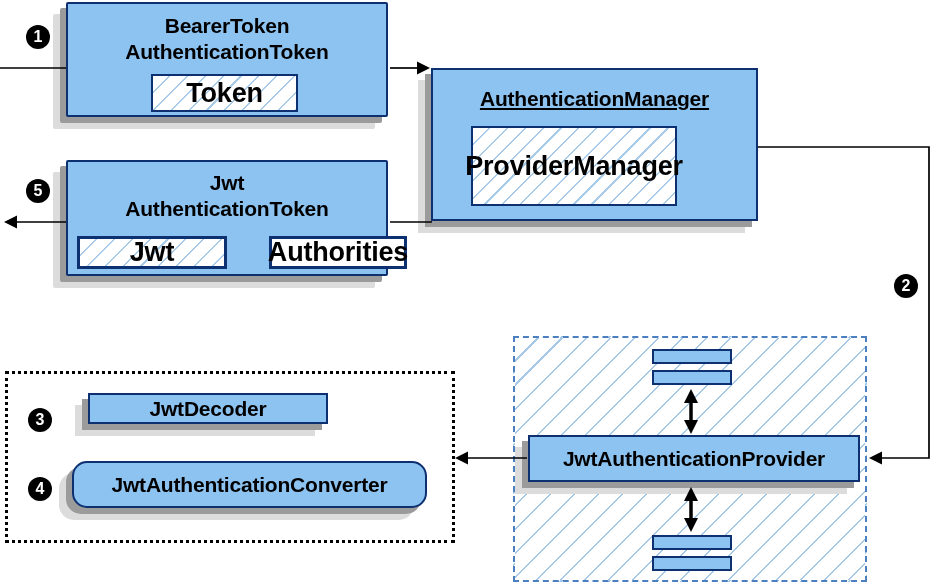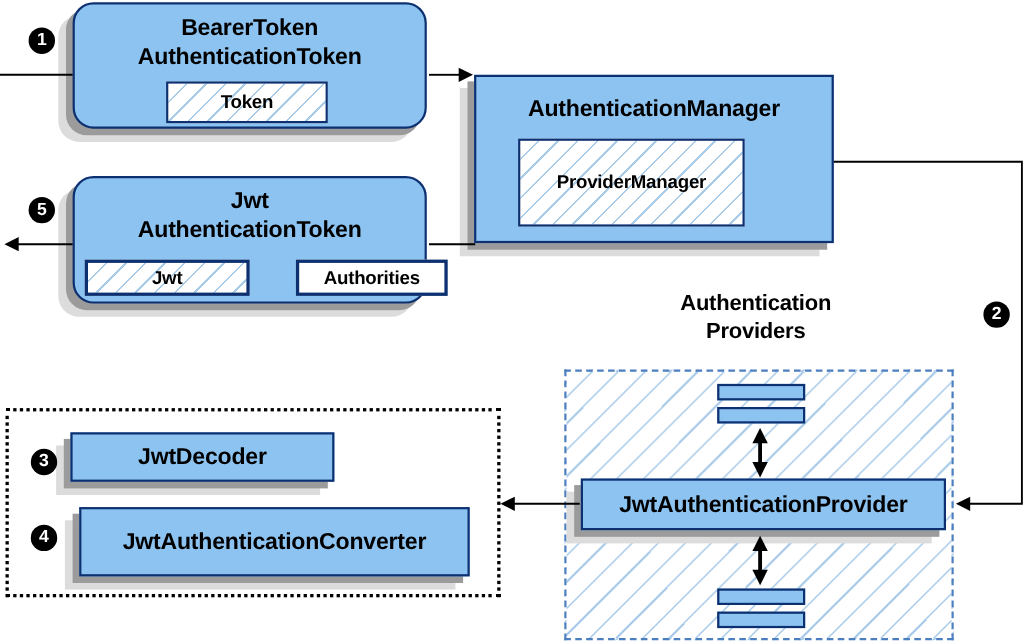--- a/index.html
+++ b/index.html
@@ -7,28 +7,28 @@
     position:relative;width:932px;height:584px;background:#ffffff;overflow:hidden;
     font-family:"Liberation Sans",sans-serif;font-weight:700;color:#000;
   }
   .abs{position:absolute;box-sizing:border-box;}
 
   
   .node{
     background:#8DC3F0;border:2px solid #0D3071;
     box-shadow:-6px 6px 0 0 #9B9B9B,-13px 12px 0 0 #DCDCDC;
   }
-  .rounded{border-radius:19px;}
+  .rounded{border-radius:2px;}
   .node-title{font-size:21px;line-height:26px;text-align:center;letter-spacing:-0.2px;}
 
   
   .slot{
     background-color:#ffffff;border:2px solid #0D3071;
     display:flex;align-items:center;justify-content:center;
-    font-size:17px;letter-spacing:-0.2px;
+    font-size:27px;letter-spacing:-0.2px;
   }
   .slot.thick{border-width:3px;}
   .hatch-sm{
     background-image:repeating-linear-gradient(135deg,
       rgba(0,0,0,0) 0px, rgba(0,0,0,0) 11px, #A9CBEA 11px, #A9CBEA 12.6px);
   }
   
   .providers-box{
     border:2px dashed #4C7FC0;background-color:#ffffff;
     background-image:repeating-linear-gradient(135deg,
@@ -68,53 +68,49 @@
     <div class="node-title" style="margin-top:9px;">
       <div>BearerToken</div>
       <div>AuthenticationToken</div>
     </div>
   </div>
   <div class="abs slot hatch-sm" style="left:151px;top:74px;width:147px;height:38px;">
     <span>Token</span>
   </div>
 
   <div class="abs node" style="left:431px;top:68px;width:327px;height:153px;">
-    <div class="node-title" style="margin-top:16px;">AuthenticationManager</div>
+    <div class="node-title" style="margin-top:16px;text-decoration:underline;">AuthenticationManager</div>
   </div>
   <div class="abs slot hatch-sm" style="left:471px;top:126px;width:206px;height:80px;">
     <span>ProviderManager</span>
   </div>
 
   <div class="abs node rounded" style="left:66px;top:160px;width:322px;height:116px;">
     <div class="node-title" style="margin-top:8px;">
       <div>Jwt</div>
       <div>AuthenticationToken</div>
     </div>
   </div>
   <div class="abs slot thick hatch-sm" style="left:77px;top:236px;width:150px;height:33px;">
     <span>Jwt</span>
   </div>
   <div class="abs slot thick" style="left:237px;top:236px;width:138px;height:33px;margin-left:32px;">
     <span>Authorities</span>
   </div>
 
-  <div class="abs label" style="left:577px;top:264px;width:220px;height:52px;">
-    <div>Authentication</div>
-    <div>Providers</div>
-  </div>
 
   <div class="abs node" style="left:528px;top:435px;width:332px;height:47px;display:flex;align-items:center;justify-content:center;">
     <span class="node-title">JwtAuthenticationProvider</span>
   </div>
 
-  <div class="abs node" style="left:64px;top:393px;width:240px;height:45px;display:flex;align-items:center;justify-content:center;">
+  <div class="abs node" style="left:88px;top:393px;width:240px;height:31px;display:flex;align-items:center;justify-content:center;">
     <span class="node-title">JwtDecoder</span>
   </div>
 
-  <div class="abs node" style="left:72px;top:461px;width:355px;height:63px;display:flex;align-items:center;justify-content:center;">
+  <div class="abs node" style="left:72px;top:461px;width:355px;height:47px;display:flex;align-items:center;justify-content:center;border-radius:15px;">
     <span class="node-title">JwtAuthenticationConverter</span>
   </div>
 
   <div class="abs badge" style="left:26px;top:25px;">
       <span>1</span>
     </div>
   <div class="abs badge" style="left:894px;top:274px;">
       <span>2</span>
     </div>
   <div class="abs badge" style="left:28px;top:408px;">

